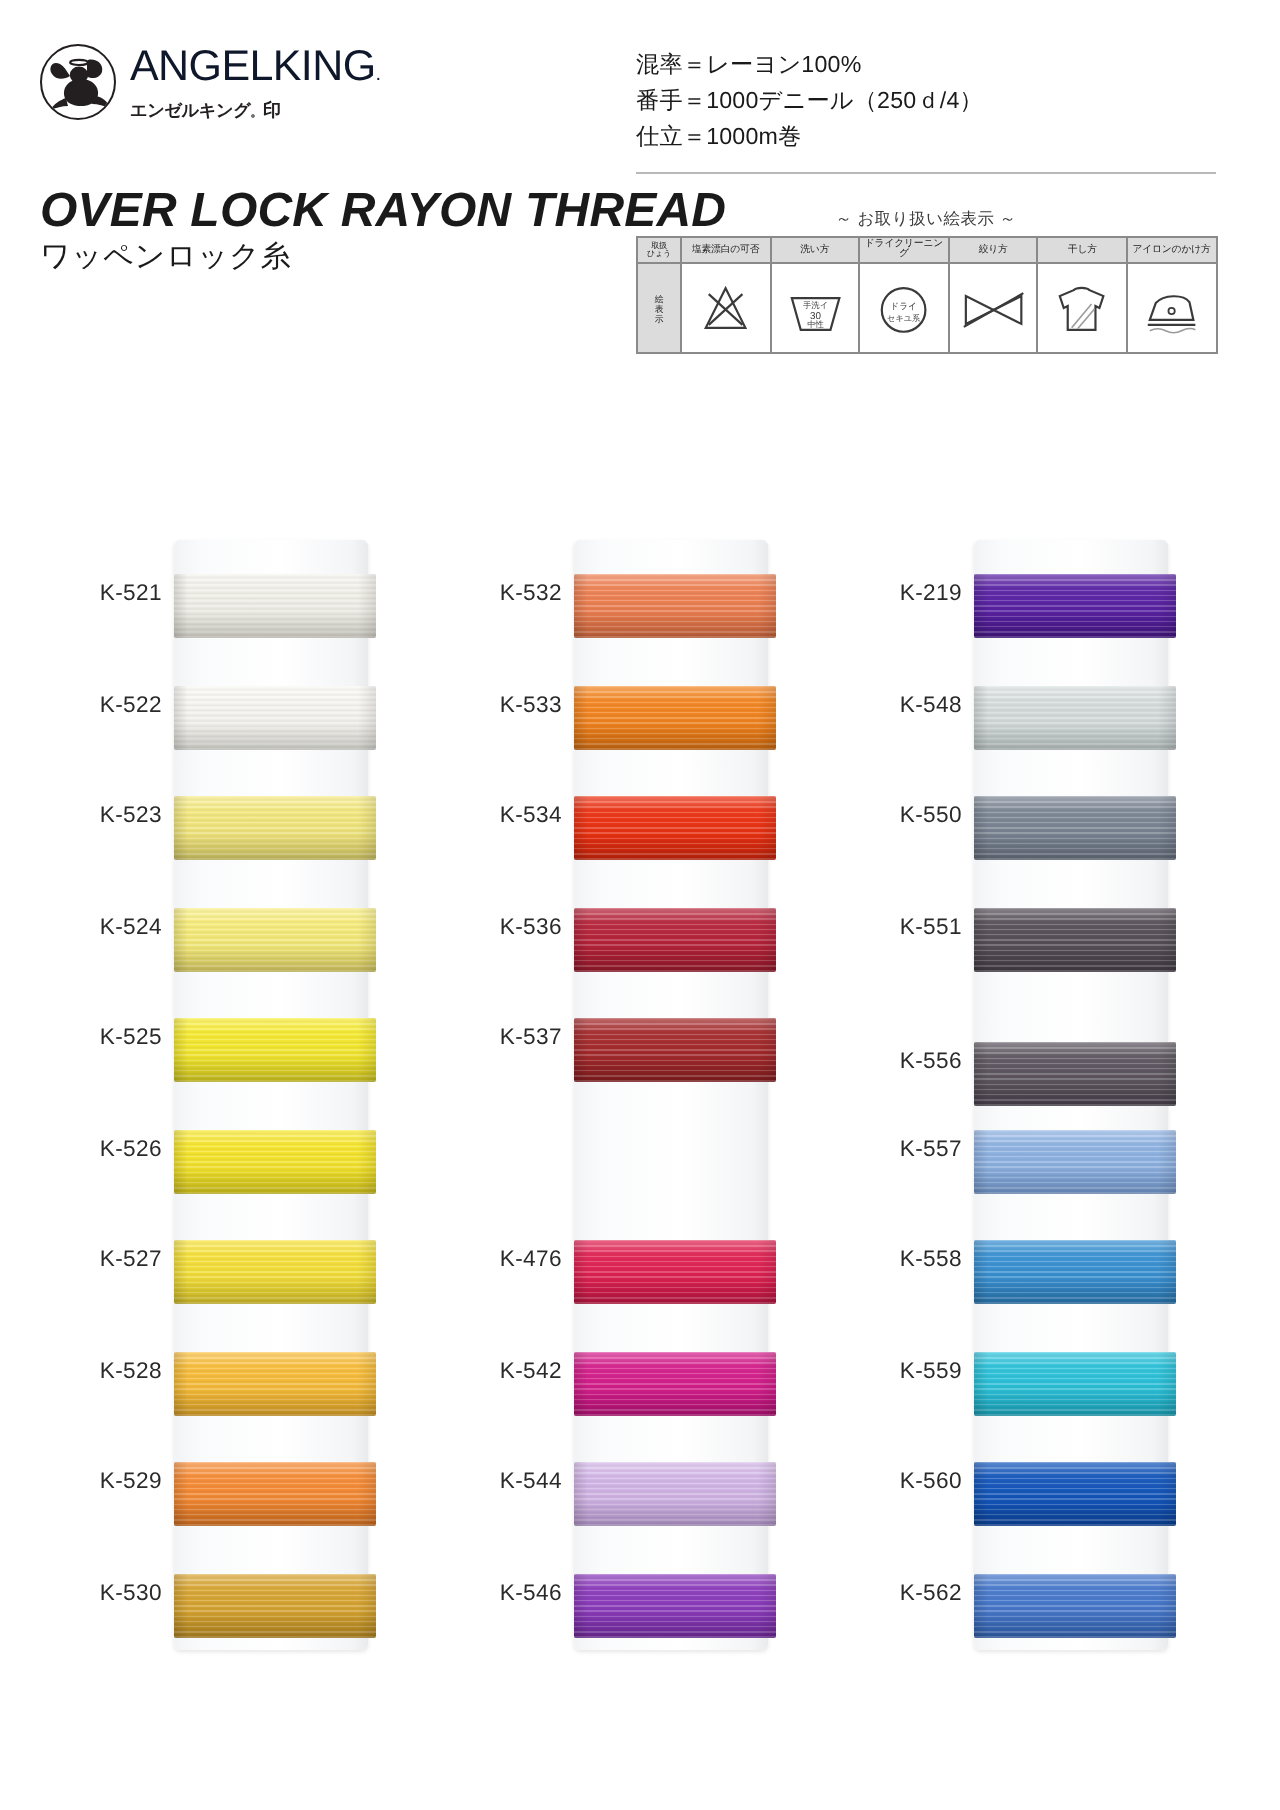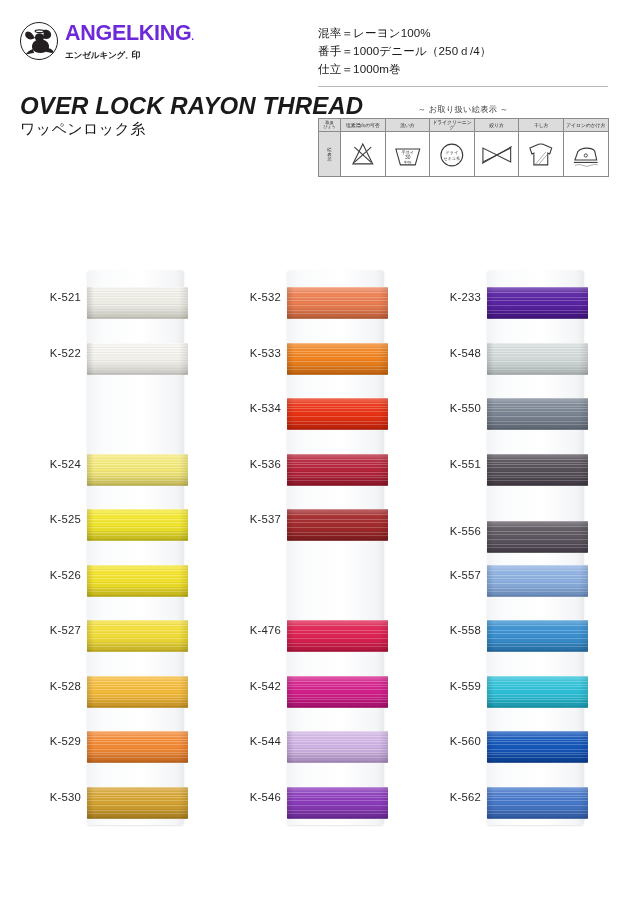--- a/index.html
+++ b/index.html
@@ -18,22 +18,22 @@
   #brand { position: absolute; left: 20px; top: 22px; display: flex; align-items: flex-start; }
   #logo-mark {
     width: 38px; height: 38px; border-radius: 50%;
     border: 1.6px solid #231f20;
     position: relative; flex: 0 0 auto;
     overflow: hidden; background: #fff;
   }
   #logo-mark svg { position: absolute; left: 3px; top: 5px; }
   #brand-text { margin-left: 7px; padding-top: 1px; }
   #brand-name {
-    font-size: 21.5px; font-weight: bold; letter-spacing: -0.3px;
-    color: #6d28d9; line-height: 1; white-space: nowrap;
+    font-size: 21.5px; font-weight: normal; letter-spacing: -0.3px;
+    color: #0f172a; line-height: 1; white-space: nowrap;
   }
   #brand-name .reg { font-size: 10px; vertical-align: baseline; }
   #brand-kana {
     font-size: 8.6px; color: #231f20; letter-spacing: -0.2px;
     margin-top: 4px; white-space: nowrap; font-weight: bold;
   }
   #brand-kana .mark { font-size: 6.5px; }
   #brand-kana .maru { font-size: 9px; }
 
   #title-en {
@@ -285,20 +285,30 @@
       <div class="swatch-row" style="top: 73.5px;">
         <div class="code">K-522</div>
         <div class="thread">
           <div class="body" style="background: linear-gradient(rgb(247, 246, 241) 0%, rgb(247, 246, 241) 62%, rgb(230, 229, 223) 100%);"></div>
           <div class="fibers"></div>
           <div class="sheen"></div>
           <div class="edgeL"></div>
           <div class="edgeR"></div>
         </div>
       </div>
+      <div class="swatch-row" style="top: 129px;">
+        <div class="code">K-523</div>
+        <div class="thread">
+          <div class="body" style="background: linear-gradient(rgb(244, 232, 126) 0%, rgb(244, 232, 126) 62%, rgb(221, 208, 106) 100%);"></div>
+          <div class="fibers"></div>
+          <div class="sheen"></div>
+          <div class="edgeL"></div>
+          <div class="edgeR"></div>
+        </div>
+      </div>
       <div class="swatch-row" style="top: 184.5px;">
         <div class="code">K-524</div>
         <div class="thread">
           <div class="body" style="background: linear-gradient(rgb(247, 236, 122) 0%, rgb(247, 236, 122) 62%, rgb(226, 212, 102) 100%);"></div>
           <div class="fibers"></div>
           <div class="sheen"></div>
           <div class="edgeL"></div>
           <div class="edgeR"></div>
         </div>
       </div>
@@ -452,21 +462,21 @@
           <div class="fibers"></div>
           <div class="sheen"></div>
           <div class="edgeL"></div>
           <div class="edgeR"></div>
         </div>
       </div>
     </div>
   <div class="column col-3">
     <div class="card"></div>
   <div class="swatch-row" style="top: 18px;">
-        <div class="code">K-233</div>
+        <div class="code">K-219</div>
         <div class="thread">
           <div class="body" style="background: linear-gradient(rgb(90, 34, 165) 0%, rgb(90, 34, 165) 62%, rgb(73, 24, 140) 100%);"></div>
           <div class="fibers"></div>
           <div class="sheen"></div>
           <div class="edgeL"></div>
           <div class="edgeR"></div>
         </div>
       </div>
       <div class="swatch-row" style="top: 73.5px;">
         <div class="code">K-548</div>

